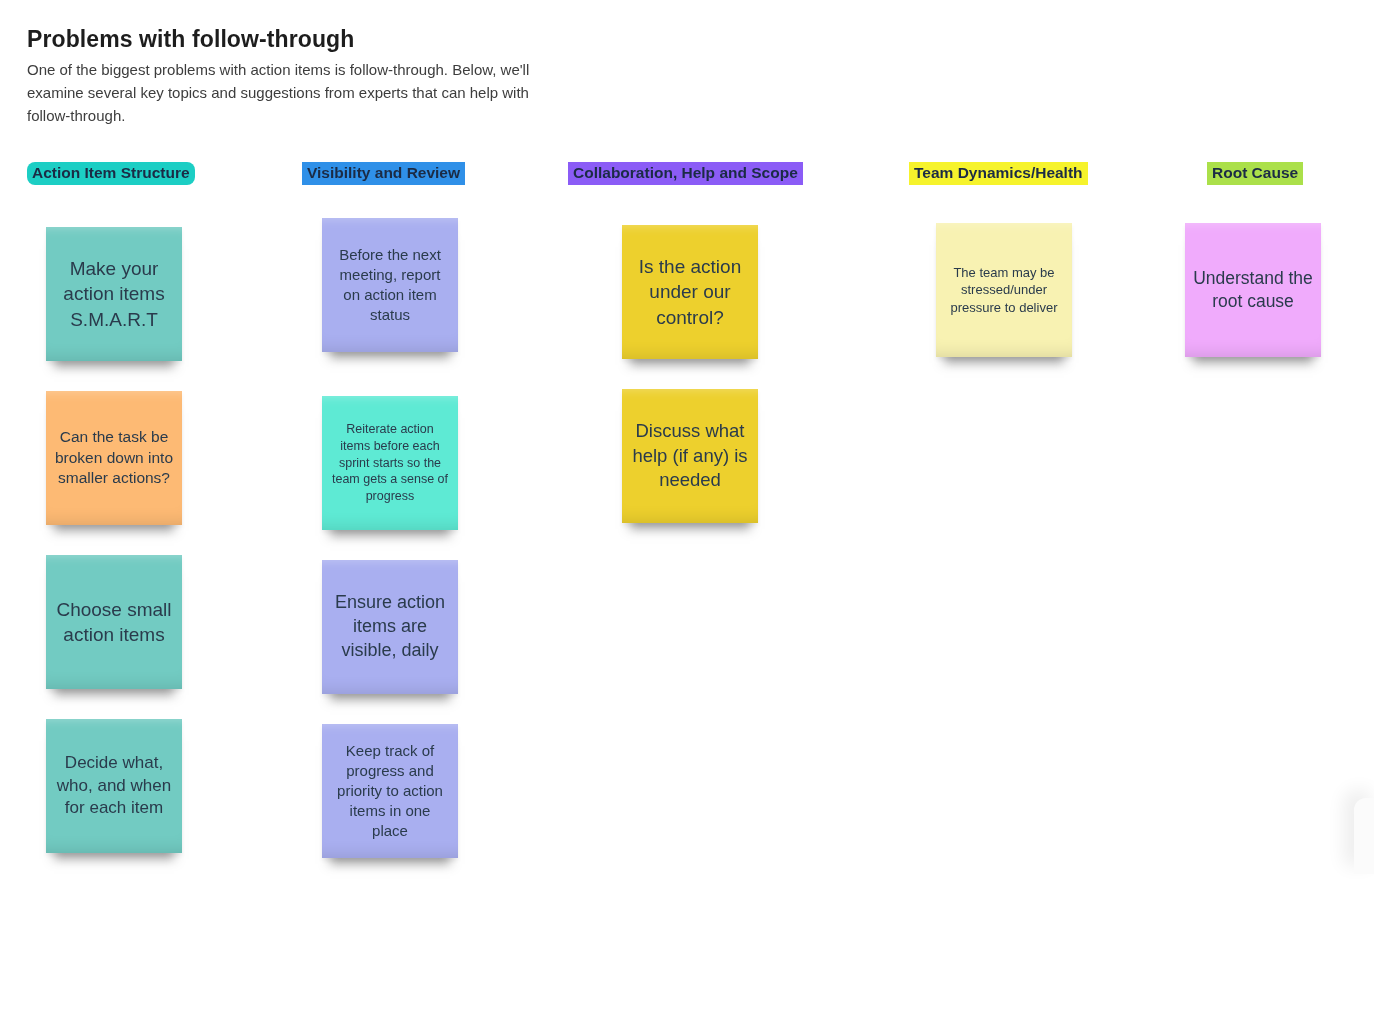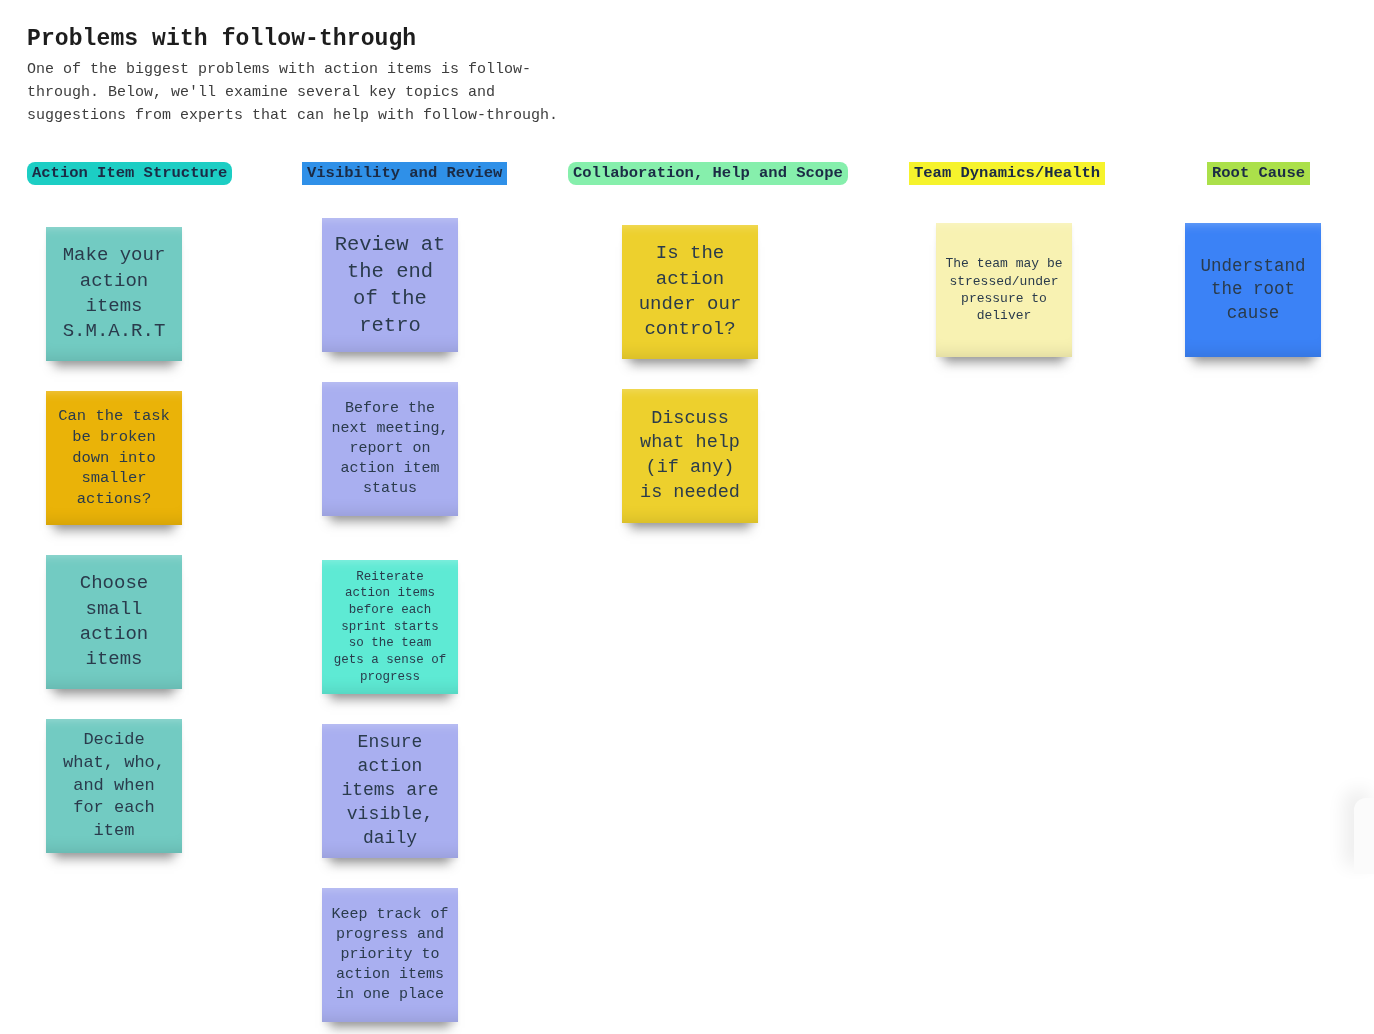--- a/index.html
+++ b/index.html
@@ -2,21 +2,21 @@
 <html style="--note-text: #2a3b4c;"><head>
 <meta charset="utf-8">
 <style>
   * { margin:0; padding:0; box-sizing:border-box; }
   html, body {
     width:1374px; height:1034px;
     background:#ffffff;
     font-family:"Liberation Sans", sans-serif;
     overflow:hidden;
   }
-  .canvas { position:relative; width:1374px; height:868px; background:#ffffff;font-family:Liberation Mono, monospace; }
+  .canvas { position:relative; width:1374px; height:868px; background:#ffffff; }
 
   .title {
     position:absolute; left:27px; top:26px;
     font-size:23px; font-weight:bold; color:#1d1d1d;
     letter-spacing:0.1px;
   }
   .desc {
     position:absolute; left:27px; top:58px; width:545px;
     font-size:15px; line-height:23px; color:#3d3d3d;
   }
@@ -75,55 +75,52 @@
 
   <div id="headers">
   <div class="hdr hdr-1" style="background: rgb(28, 206, 196); border-radius: 8px;">
     <span class="hdr-label">Action Item Structure</span>
   </div>
 
   <div class="hdr hdr-2" style="background: rgb(47, 144, 232);">
     <span class="hdr-label">Visibility and Review</span>
   </div>
 
-  <div class="hdr hdr-3" style="background: #86efac; border-radius: 8px;">
+  <div class="hdr hdr-3" style="background: #8b5cf6;">
     <span class="hdr-label">Collaboration, Help and Scope</span>
   </div>
 
   <div class="hdr hdr-4" style="background: rgb(246, 243, 44);">
     <span class="hdr-label">Team Dynamics/Health</span>
   </div>
 
   <div class="hdr hdr-5" style="background: rgb(171, 224, 74);">
     <span class="hdr-label">Root Cause</span>
   </div>
 </div>
   <div id="columns">
       <div class="col col-1">
   <div class="note" style="background: rgb(114, 203, 194);">
     <span class="note-text" style="font-size: 19px;">Make your action items S.M.A.R.T</span>
   </div>
 
-  <div class="note" style="background: #eab308; justify-content: flex-end;">
+  <div class="note" style="background: #fdba74; justify-content: flex-end;">
     <span class="note-text" style="font-size: 15.5px;">Can the task be broken down into smaller actions?</span>
   </div>
 
 
   <div class="note" style="background: rgb(114, 203, 194);">
     <span class="note-text" style="font-size: 19px;">Choose small action items</span>
   </div>
 
   <div class="note" style="background: rgb(114, 203, 194);">
     <span class="note-text" style="font-size: 17px;">Decide what, who, and when for each item</span>
   </div>
 </div>
       <div class="col col-2">
-  <div class="note" style="background: rgb(169, 175, 240);">
-    <span class="note-text" style="font-size: 20.5px;">Review at the end of the retro</span>
-  </div>
 
   <div class="note" style="background: rgb(169, 175, 240);">
     <span class="note-text" style="font-size: 15px;">Before the next meeting, report on action item status</span>
   </div>
 
   <div class="note" style="background: #5eead4; margin-top: 14px;">
     <span class="note-text" style="font-size: 12.5px;">Reiterate action items before each sprint starts so the team gets a sense of progress</span>
   </div>
 
   <div class="note" style="background: rgb(169, 175, 240);">
@@ -142,20 +139,20 @@
   <div class="note" style="background: rgb(237, 208, 45);">
     <span class="note-text" style="font-size: 18.5px;">Discuss what help (if any) is needed</span>
   </div>
 </div>
       <div class="col col-4">
   <div class="note" style="background: rgb(248, 242, 178);">
     <span class="note-text" style="font-size: 13px; text-align: center;">The team may be stressed/under pressure to deliver</span>
   </div>
 </div>
       <div class="col col-5">
-  <div class="note" style="background: #3b82f6;">
+  <div class="note" style="background: #f0abfc;">
     <span class="note-text" style="font-size: 17.5px;">Understand the root cause</span>
   </div>
 </div>
     </div>
 
   <div class="corner-panel"></div>
 </div>
 
 </body></html>

